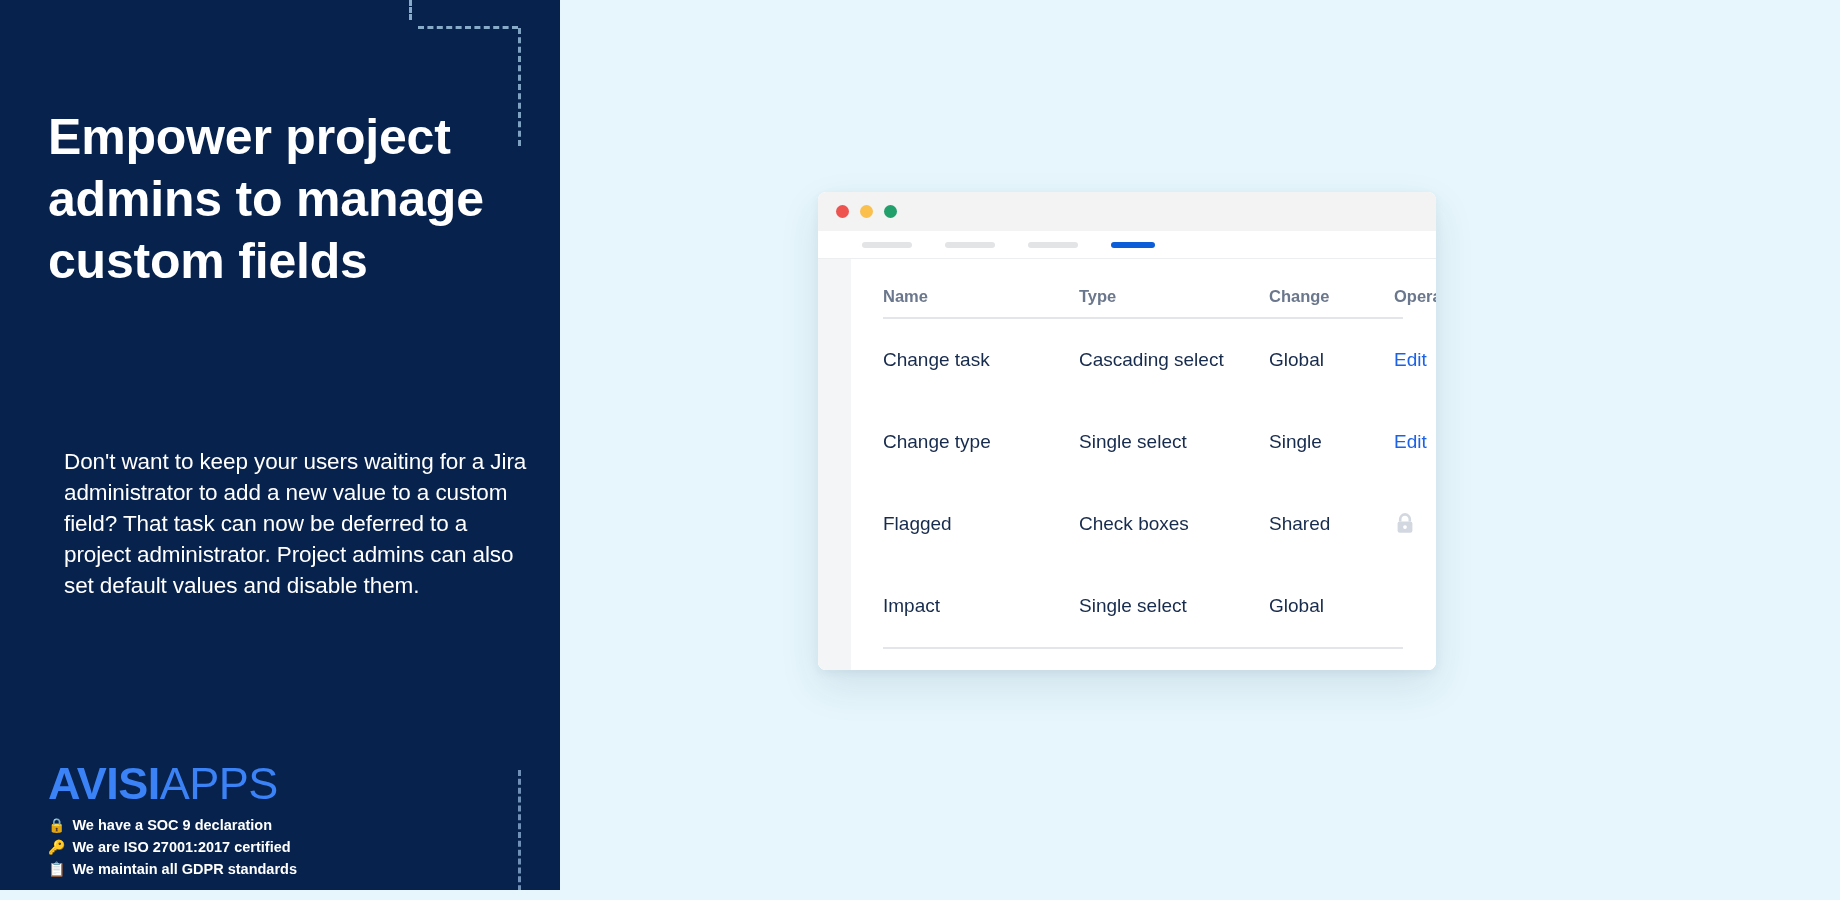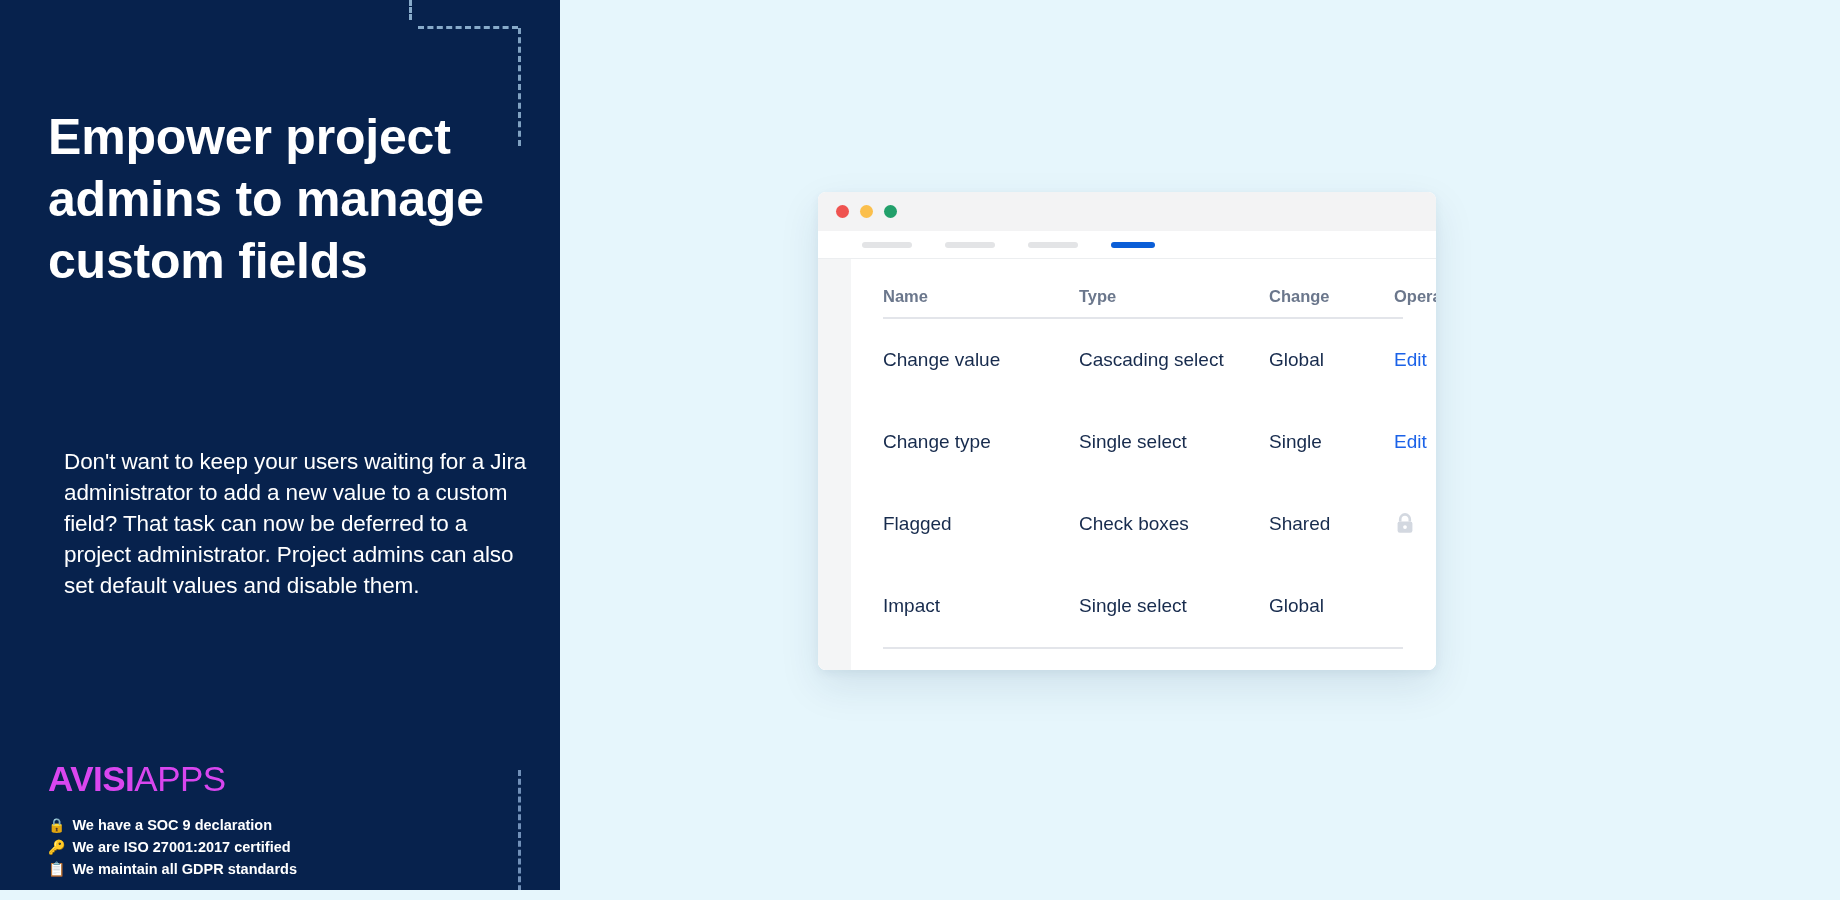--- a/index.html
+++ b/index.html
@@ -95,23 +95,23 @@
     line-height: 1.38;
     font-weight: 400;
     color: #ffffff;
     letter-spacing: -0.1px;
   }
 
   .logo {
     position: absolute;
     left: 48px;
     top: 761px;
-    font-size: 35px;
+    font-size: 45px;
     line-height: 1;
-    color: #d946ef;
+    color: #3b82f6;
     white-space: nowrap;
     letter-spacing: -0.5px;
   }
   .logo .logo-strong { font-weight: 800; }
   .logo .logo-light  { font-weight: 300; }
 
   .badges {
     position: absolute;
     left: 48px;
     top: 814px;
@@ -309,21 +309,21 @@
           <thead>
             <tr>
               <th class="col-name">Name</th>
               <th class="col-type">Type</th>
               <th class="col-ctx">Change</th>
               <th class="col-ops">Operations</th>
             </tr>
           </thead>
           <tbody>
             <tr>
-              <td>Change value</td>
+              <td>Change task</td>
               <td>Cascading select</td>
               <td>Global</td>
               <td>
                 <a class="edit-link">Edit</a>
               </td>
             </tr>
             <tr>
               <td>Change type</td>
               <td>Single select</td>
               <td>Single</td>

